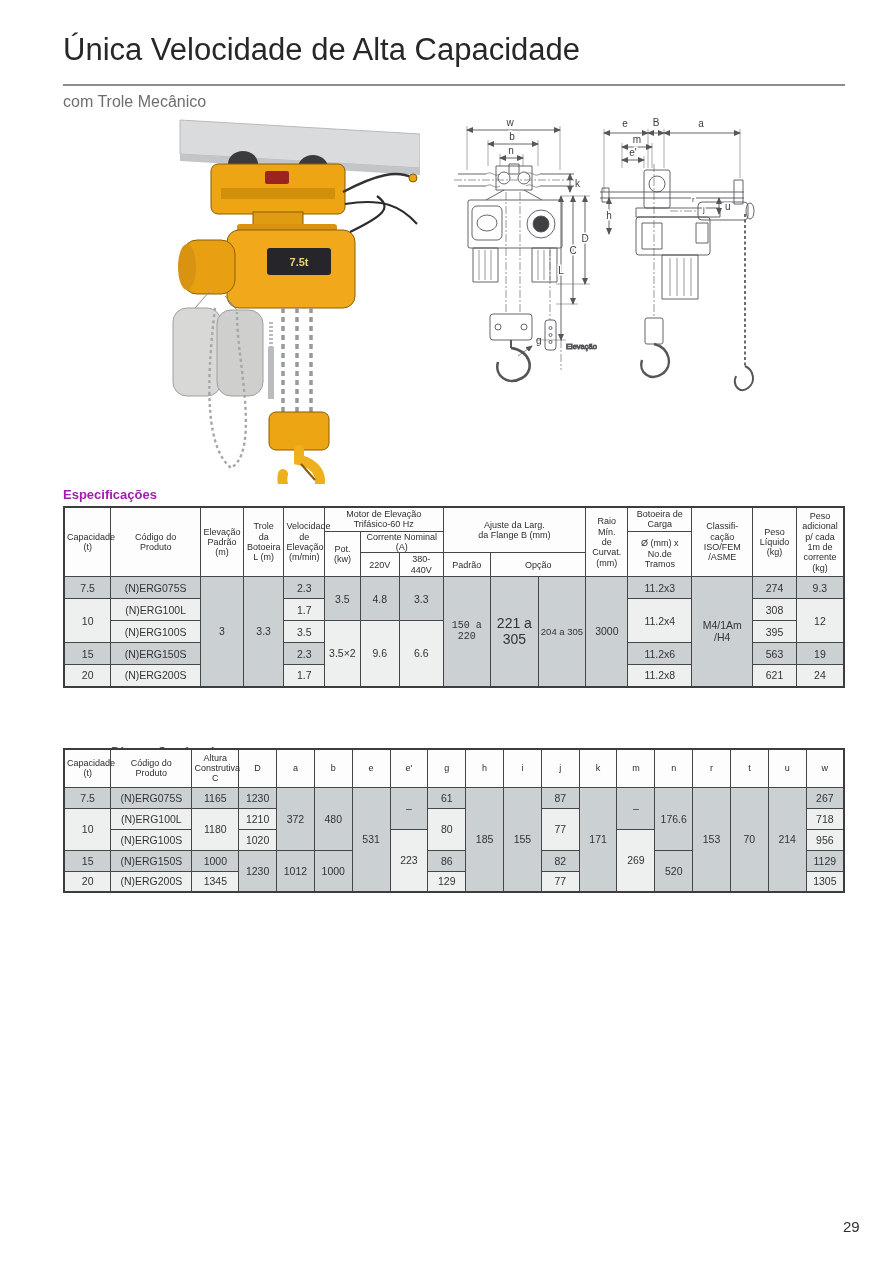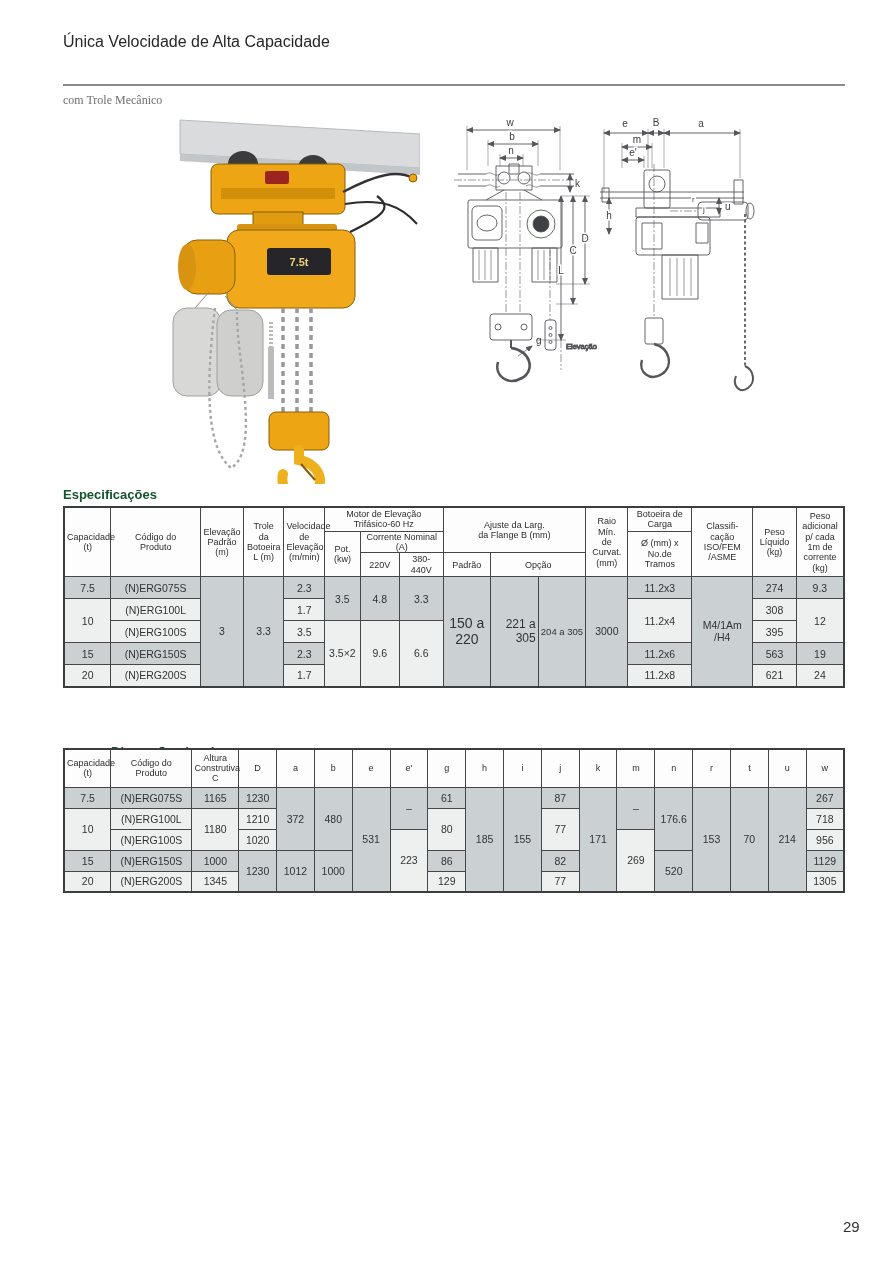--- a/index.html
+++ b/index.html
@@ -4,25 +4,25 @@
 <style>
   html,body{margin:0;padding:0;}
   body{
     width:892px;height:1262px;position:relative;background:#ffffff;
     font-family:"Liberation Sans",sans-serif;color:#2e2f31;overflow:hidden;
   }
   .abs{position:absolute;}
   
   .hdr{left:63px;top:34px;width:782px;display:flex;align-items:baseline;gap:14px;}
   .brand{font-size:41px;font-weight:bold;color:#515254;letter-spacing:-1px;line-height:1;}
-  .ptitle{font-size:16px;color:#272729;line-height:1;}
+  .ptitle{font-size:31px;color:#272729;line-height:1;}
   .rule{left:63px;top:84px;width:782px;height:2px;background:#8a8c8f;}
-  .subtitle{left:63px;top:93px;font-size:12px;color:#6c6e70;font-family:Liberation Serif, serif;}
+  .subtitle{left:63px;top:93px;font-size:16px;color:#6c6e70;}
   
-  .sechead{font-size:13px;font-weight:bold;color:#14532d;text-align:center;}
+  .sechead{font-size:13px;font-weight:bold;color:#a21caf;text-align:center;}
   
   .twrap{left:63px;width:782px;}
   table{border-collapse:collapse;table-layout:fixed;width:100%;}
   th,td{border:1px solid #454648;text-align:center;vertical-align:middle;padding:0 2px;background:transparent;}
   table{border:2px solid #3c3d3f;}
   th{font-weight:normal;font-size:9px;line-height:1.15;white-space:pre-line;color:#2c2d2f;background:#fdfdfd;}
   td{font-size:10.5px;color:#323335;white-space:pre-line;}
   tr.shade{background:#cbd0d3;}
   tr.light{background:#eef0f0;}
   .spec tbody tr{height:22px;}
@@ -303,22 +303,22 @@
     <tbody>
       <tr class="shade">
         <td>7.5</td>
         <td>(N)ERG075S</td>
         <td rowspan="5">3</td>
         <td rowspan="5">3.3</td>
         <td>2.3</td>
         <td rowspan="2">3.5</td>
         <td rowspan="2">4.8</td>
         <td rowspan="2">3.3</td>
-        <td rowspan="5" style="font-size:14px;">150 a 220</td>
-        <td rowspan="5" style="font-size:12px;text-align:right;">221 a 305</td>
+        <td rowspan="5" style="font-size:10px;font-family:Liberation Mono, monospace;">150 a 220</td>
+        <td rowspan="5" style="font-size:14px;">221 a 305</td>
         <td rowspan="5" style="font-size:9.5px;margin-top:46px;">204 a 305</td>
         <td rowspan="5">3000</td>
         <td>11.2x3</td>
         <td rowspan="5">M4/1Am
 /H4</td>
         <td>274</td>
         <td>9.3</td>
       </tr>
       <tr class="light">
         <td rowspan="2">10</td>

